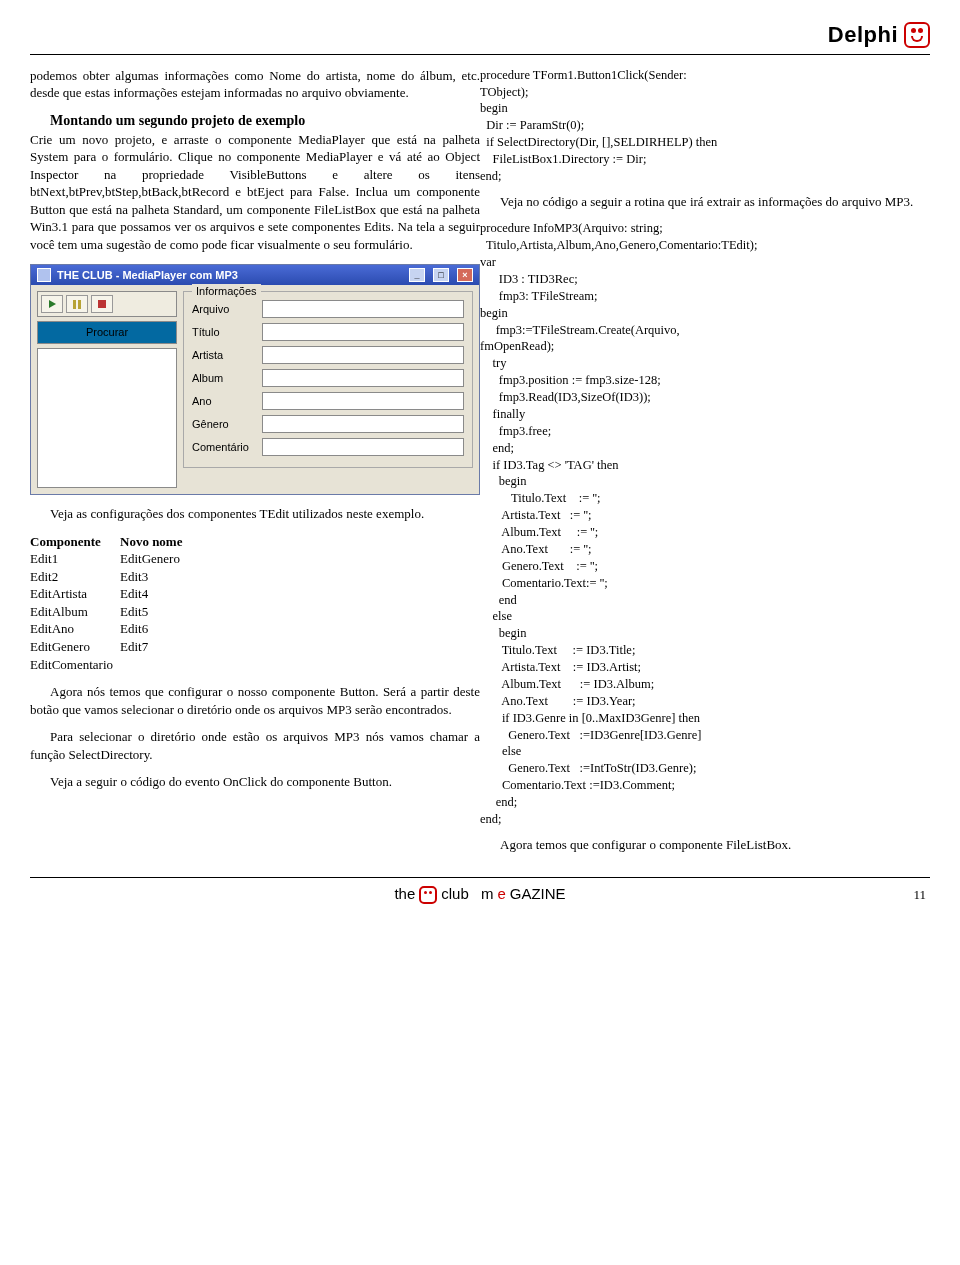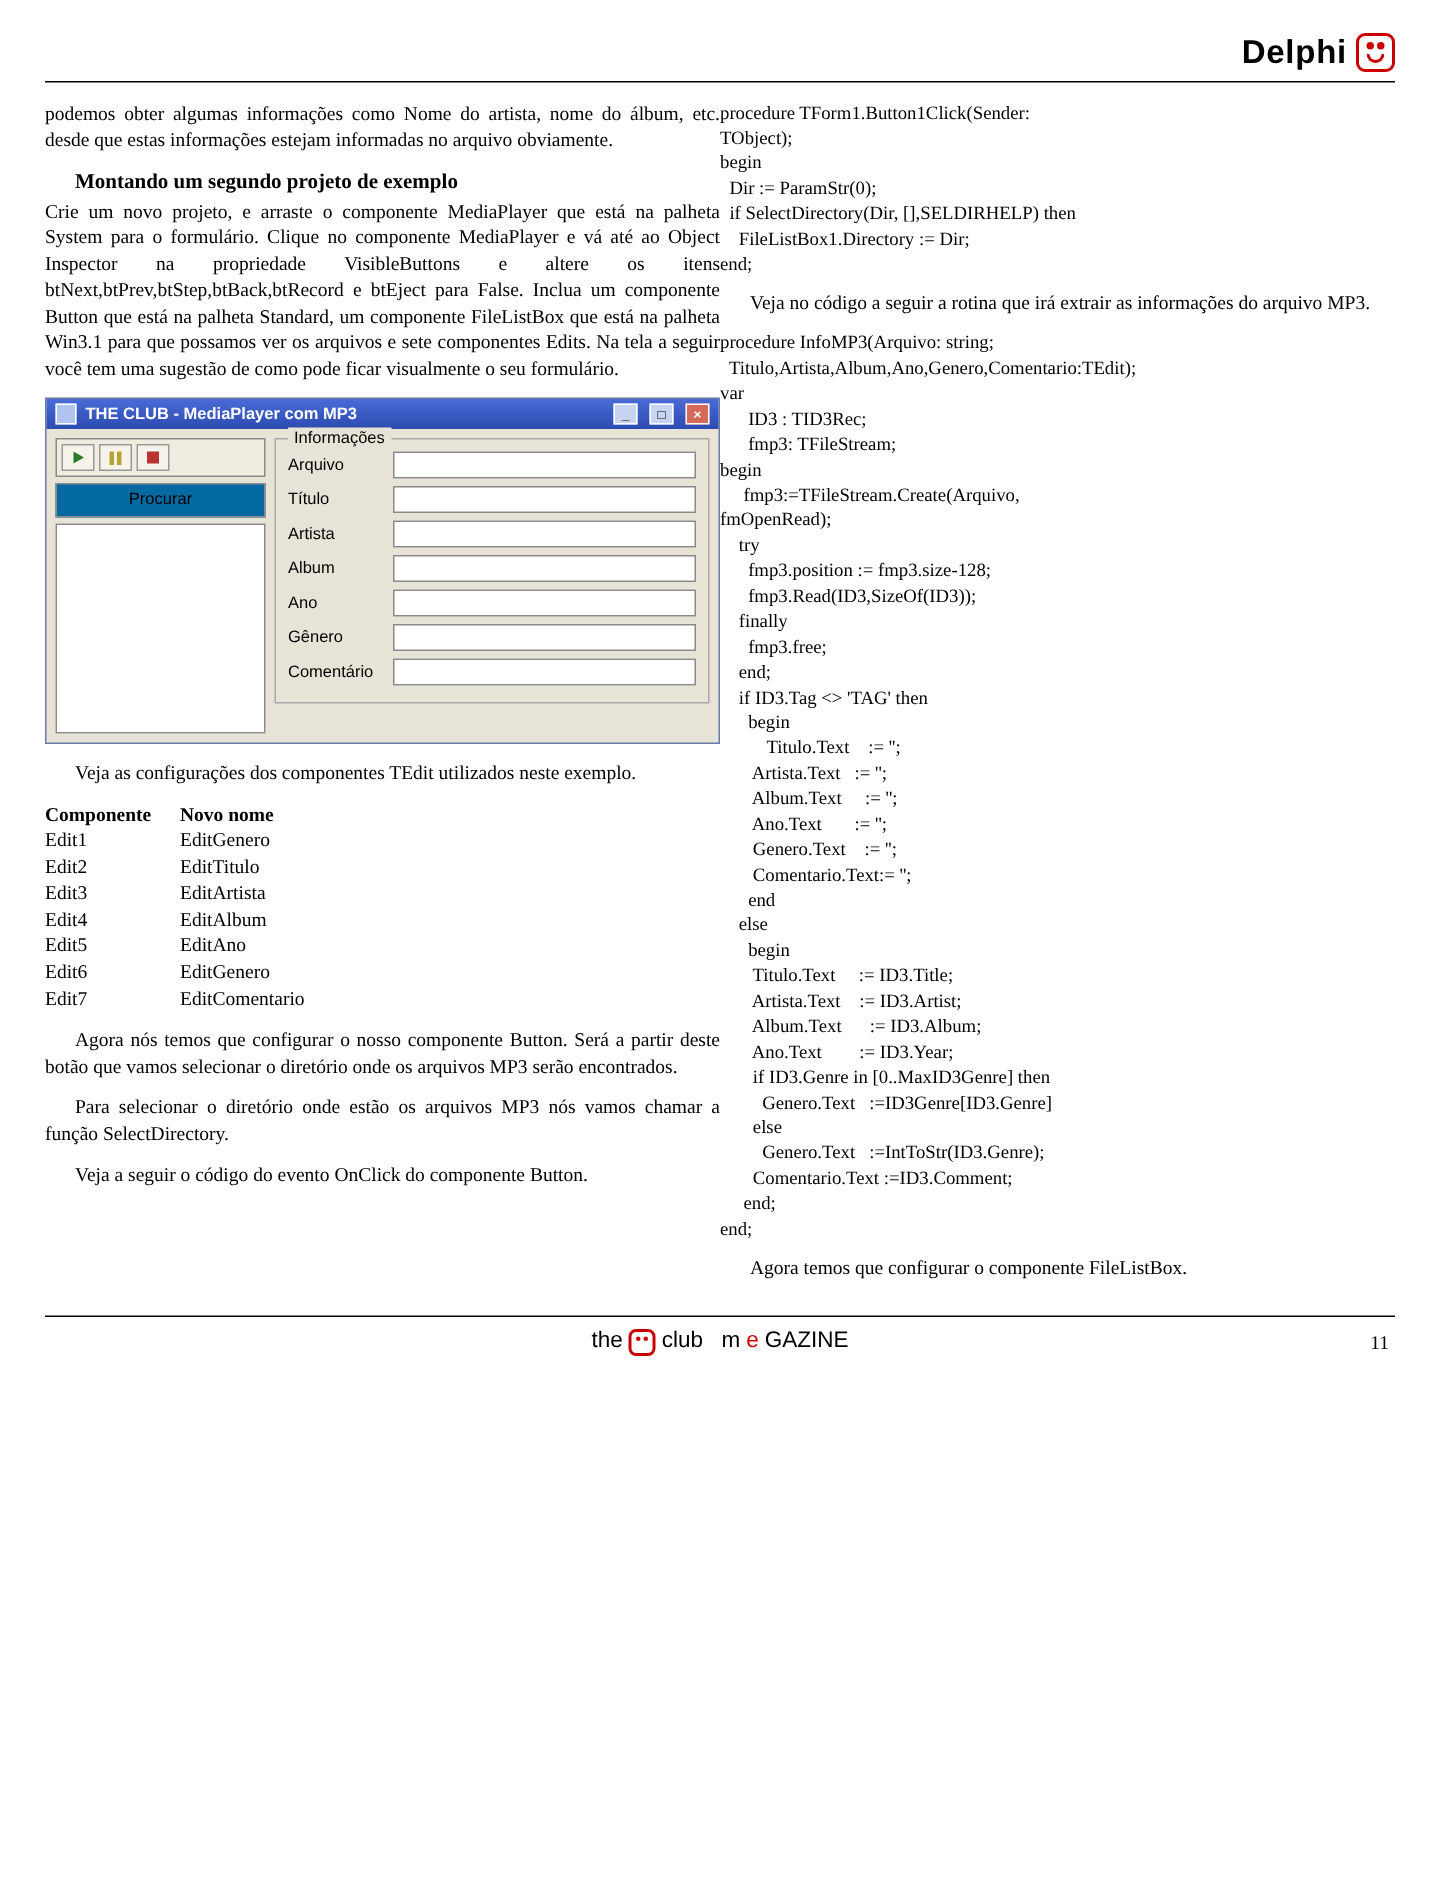--- a/index.html
+++ b/index.html
@@ -292,21 +292,20 @@
     </div>
 
     <p class="indent">Veja as configurações dos componentes TEdit utilizados neste exemplo.</p>
 
     <div class="table2">
       <div class="th">Componente</div>
       <div class="th">Novo nome</div>
       <div>Edit1</div>
         <div>EditGenero</div>
       <div>Edit2</div>
-        <div>EditTitulo</div>
       <div>Edit3</div>
         <div>EditArtista</div>
       <div>Edit4</div>
         <div>EditAlbum</div>
       <div>Edit5</div>
         <div>EditAno</div>
       <div>Edit6</div>
         <div>EditGenero</div>
       <div>Edit7</div>
         <div>EditComentario</div>

